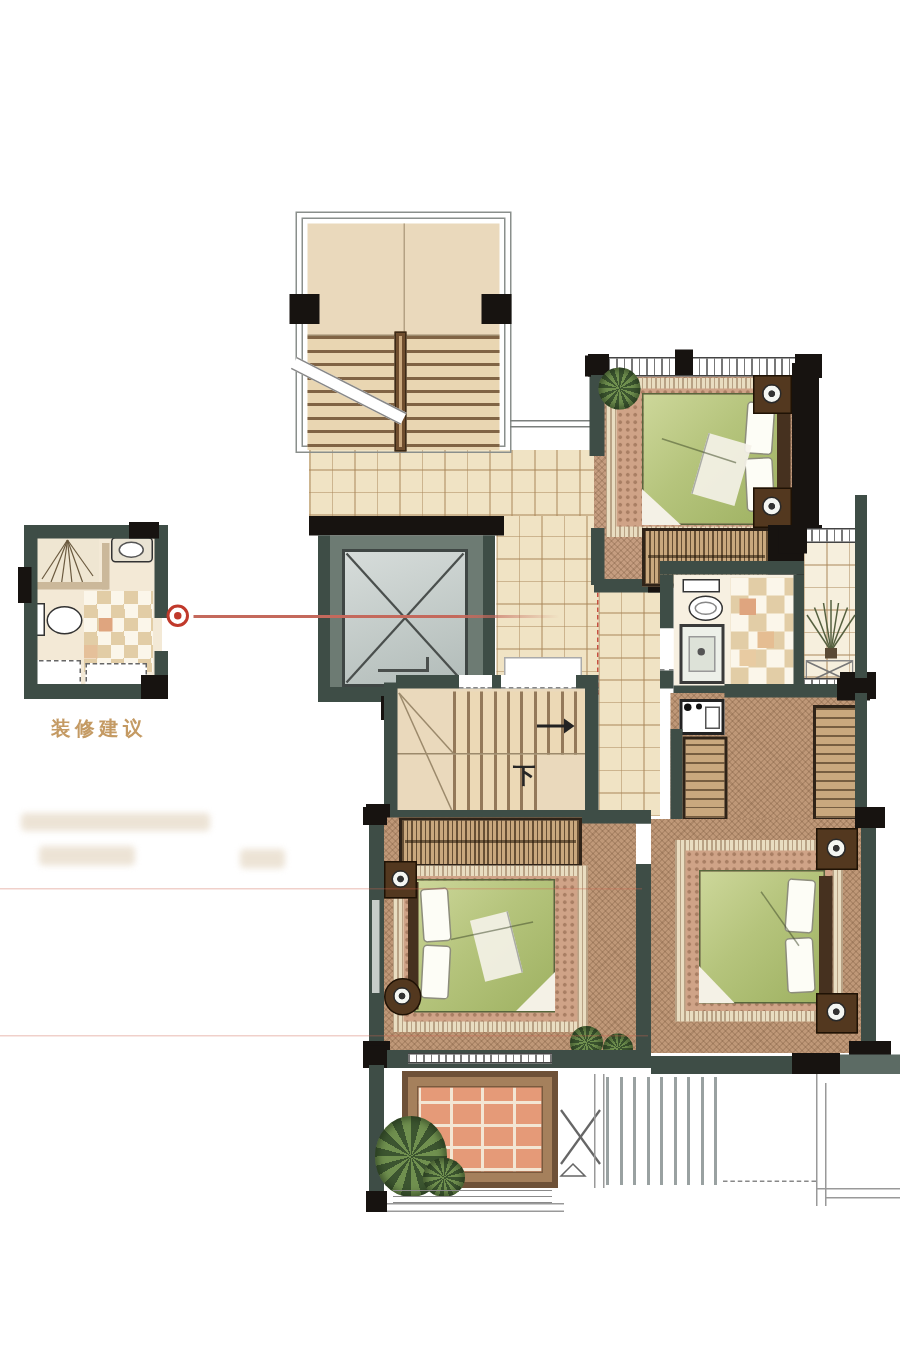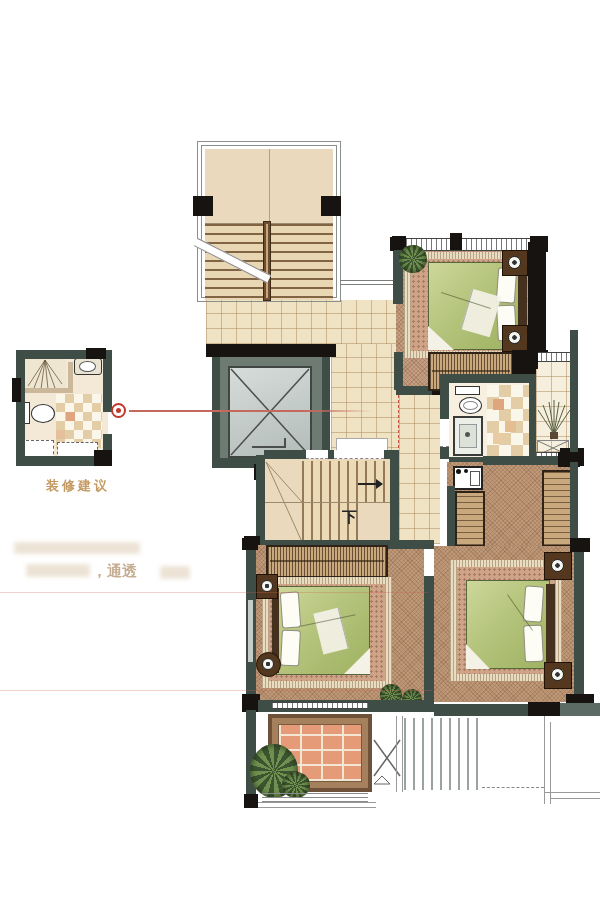--- a/index.html
+++ b/index.html
@@ -319,31 +319,30 @@
     <div class="a" style="left:21px;top:440px;width:33px;height:20px;background:#fff;border:1px dashed #666"></div>
     <div class="a" style="left:57px;top:442px;width:41px;height:17px;background:#fff;border:1px dashed #666"></div>
     <div class="a wall" style="left:16px;top:350px;width:92px;height:9px"></div>
     <div class="a wall" style="left:16px;top:350px;width:9px;height:116px"></div>
     <div class="a wall" style="left:16px;top:456px;width:96px;height:10px"></div>
     <div class="a wall" style="left:103px;top:350px;width:9px;height:62px"></div>
     <div class="a wall" style="left:103px;top:434px;width:9px;height:32px"></div>
     <div class="a blk" style="left:86px;top:348px;width:20px;height:11px"></div>
     <div class="a blk" style="left:94px;top:450px;width:18px;height:16px"></div>
     <div class="a blk" style="left:12px;top:378px;width:9px;height:24px"></div>
-    <div class="a caption" style="left:28px;top:477px;width:100px;height:16px">装修建议</div>
+    <div class="a caption" style="left:16px;top:477px;width:100px;height:16px">装修建议</div>
   </div>
 
   <div class="layer">
     <div class="a" style="left:111px;top:403px;width:15px;height:15px;background:#fff;border:2px solid var(--red);border-radius:50%"></div>
     <div class="a" style="left:116px;top:408px;width:5px;height:5px;background:var(--red);border-radius:50%"></div>
     <div class="a" style="left:129px;top:410px;width:244px;height:2px;background:linear-gradient(90deg,var(--redline) 0%,var(--redline) 72%,rgba(196,105,92,0) 100%)"></div>
   </div>
 
   <div class="layer">
     <div class="a smudge" style="left:14px;top:542px;width:126px;height:12px"></div>
     <div class="a smudge" style="left:26px;top:564px;width:64px;height:13px"></div>
-    <div class="a wm-text" style="left:92px;top:562px;width:110px;height:20px">，通透</div>
     <div class="a smudge" style="left:160px;top:566px;width:30px;height:13px"></div>
     <div class="a faintred" style="left:0;top:592px;width:428px;height:1px"></div>
     <div class="a faintred" style="left:0;top:690px;width:432px;height:1px"></div>
   </div>
 
 </div>
 
 </body></html>

